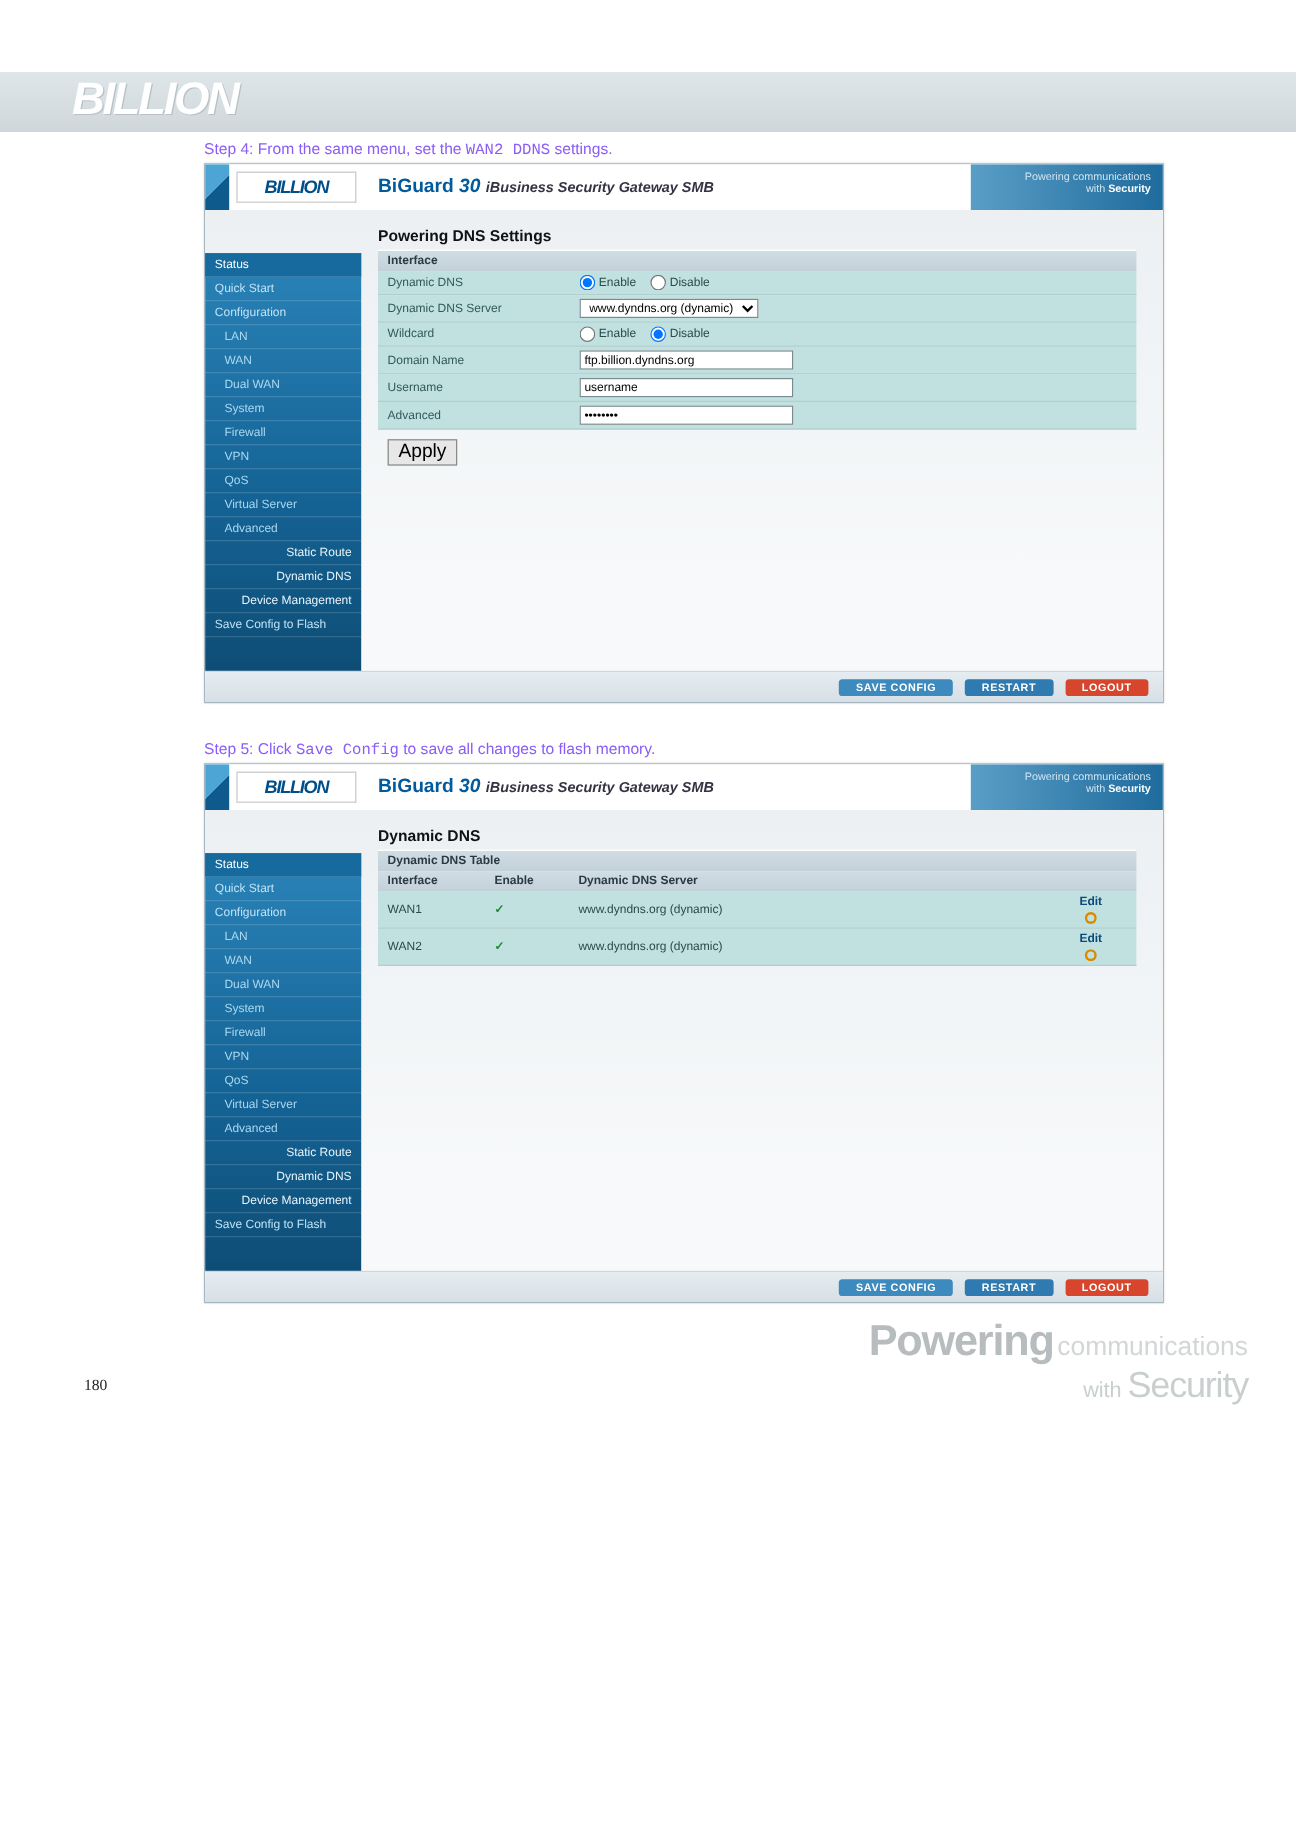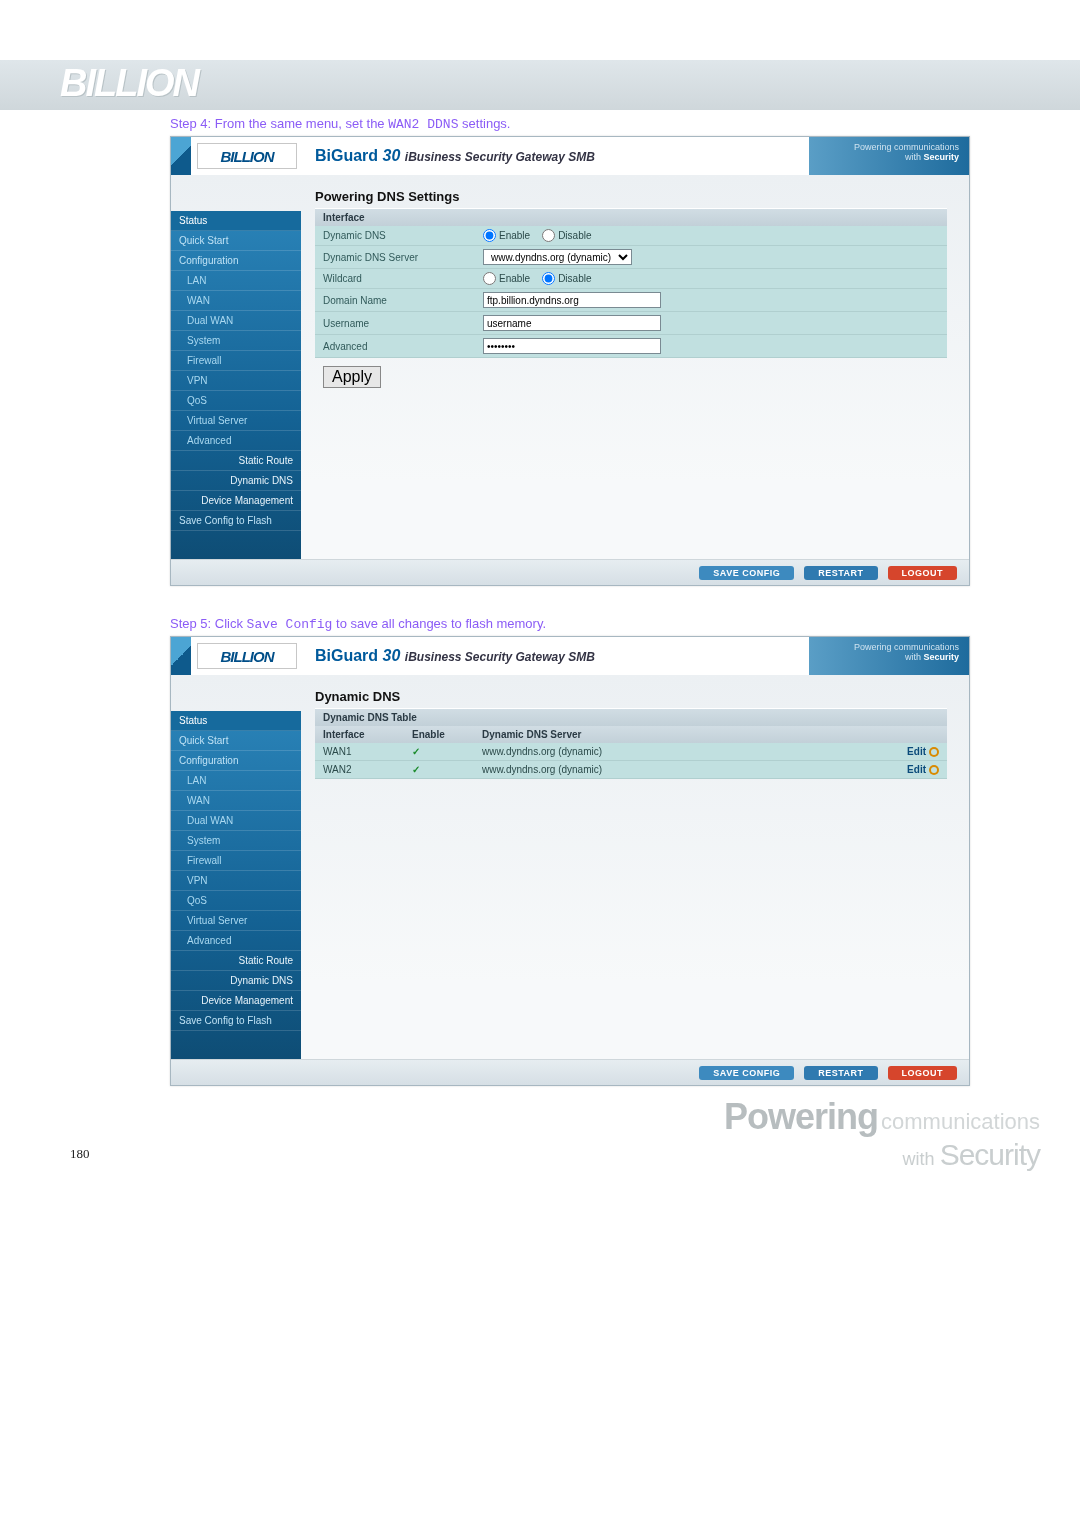--- a/index.html
+++ b/index.html
@@ -145,21 +145,21 @@
     background:#e7e7e7; border:1px solid #888; cursor:pointer;
   }
   .table-head {
     display:flex; background:linear-gradient(180deg,#d1dde4,#c2d0d8);
     font-size:10px; font-weight:700; color:#2a3a44;
     padding:3px 8px;
   }
   .tcol-if { width:89px; }
   .tcol-en { width:70px; }
   .tcol-srv { flex:1; }
-  .tcol-act { width:60px; text-align:right; }
+  .tcol-act { width:60px; text-align:right;flex-direction:column; }
   .table-row {
     display:flex; background:#c1e0e0;
     border-bottom:1px solid #b0cfcf;
     font-size:10px; padding:3px 8px; color:#2b4a4a;
     align-items:center;
   }
   .check { color:#1a8a2a; font-weight:700; }
   .edit-link { color:#0a4a7a; font-weight:700; cursor:pointer; display:flex; align-items:center; justify-content:flex-end; gap:3px;}
   .gear {
     display:inline-block; width:10px; height:10px; border-radius:50%;

